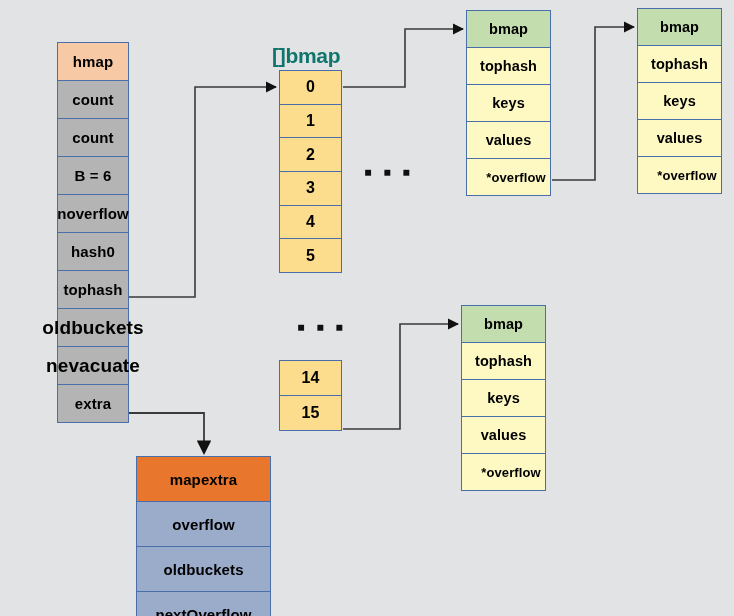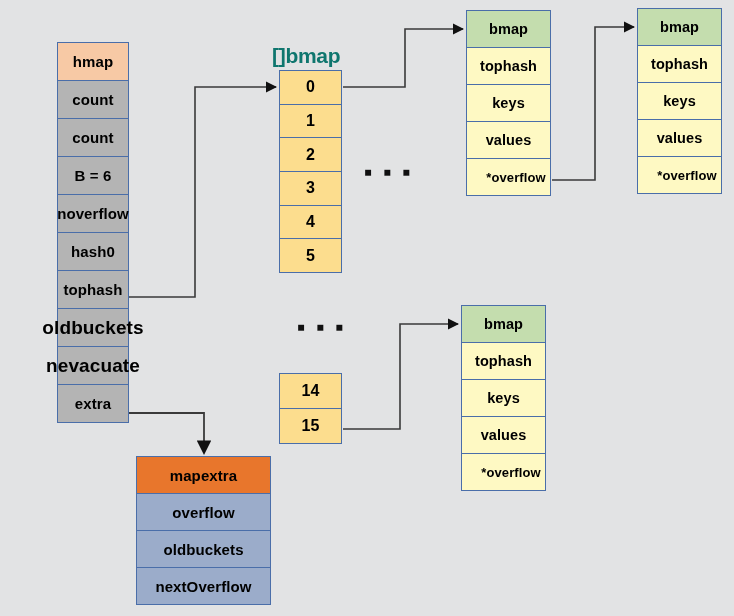--- a/index.html
+++ b/index.html
@@ -54,35 +54,35 @@
 
   
   .hmap-col { left: 14px; top: 42px; width: 95px; }
   .hmap-col .box { width: 72px; height: 39px; font-size: 15px; background: #b4b4b4; margin-left: 43px; }
   .hmap-col .box.head { background: #f7c9a5; }
   .hmap-col .box.small { font-size: 19px; }
 
   
   .arr-main { left: 279px; top: 70px; width: 63px; }
   .arr-main .box { width: 63px; height: 34.7px; font-size: 16px; background: #fcdd8e; }
-  .arr-tail { left: 279px; top: 373px; width: 59px; text-align: right; }
+  .arr-tail { left: 279px; top: 360px; width: 59px; text-align: right; }
   .arr-tail .box { width: 63px; height: 36px; font-size: 16px; background: #fcdd8e; }
 
   
   .bmap { width: 85px; }
   .bmap .box { width: 85px; height: 38px; font-size: 14.5px; background: #fef9c3; }
   .bmap .box.head { background: #c4ddae; }
   .bmap .box.ovf { font-size: 13px; padding-left: 15px; }
   .bmap-1 { left: 466px; top: 10px; }
   .bmap-2 { left: 637px; top: 8px; }
   .bmap-3 { left: 461px; top: 305px; }
 
   
   .mapextra { left: 136px; top: 456px; width: 135px; }
-  .mapextra .box { width: 135px; height: 38px; font-size: 15px; background: #9bacca; }
+  .mapextra .box { width: 135px; height: 46px; font-size: 15px; background: #9bacca; }
   .mapextra .box.head { background: #e8762c; }
 
   .array-title {
     position: absolute;
     left: 272px;
     top: 44px;
     font-size: 21px;
     font-weight: bold;
     color: #0f766e;
     letter-spacing: -0.3px;

